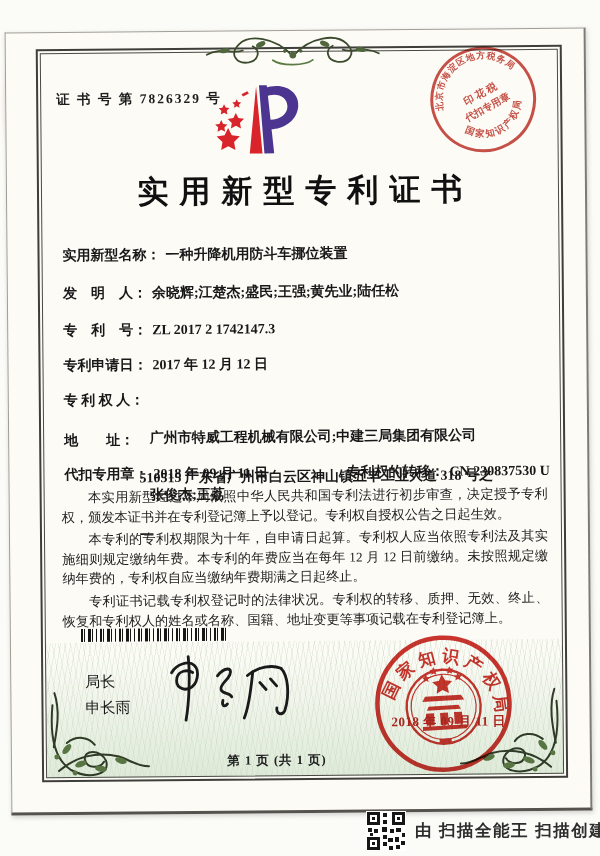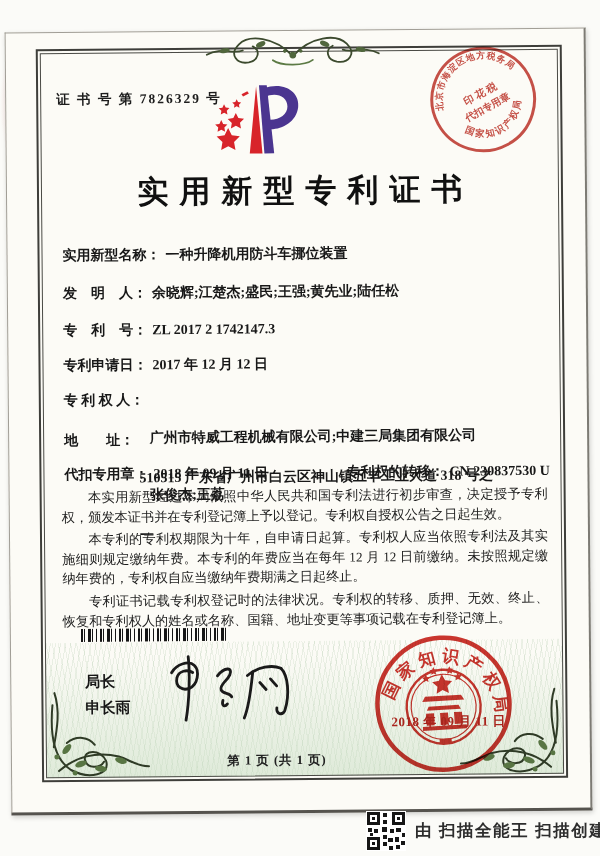--- a/index.html
+++ b/index.html
@@ -31,21 +31,21 @@
   .row .lbl{white-space:pre;flex:none;text-align:right;}
   .row .val{margin-left:5px;white-space:pre-wrap;}
   .pair2{position:absolute;left:282px;top:0;display:flex;}
   .paras{position:absolute;left:20px;right:16px;top:437px;z-index:2;}
   .paras p{margin:0 0 3px 0;text-indent:2em;text-align:justify;
     font-size:13.2px;line-height:19.6px;color:#1c1c1c;font-weight:500;}
   .barcode{position:absolute;left:38px;top:578px;width:146px;height:13px;z-index:2;
     background:repeating-linear-gradient(90deg,#151515 0 2px,transparent 2px 3px,#151515 3px 4px,
     transparent 4px 7px,#151515 7px 10px,transparent 10px 11px,#151515 11px 12px,
     transparent 12px 15px,#151515 15px 16px,transparent 16px 19px);}
-  .director{position:absolute;left:42px;top:618px;z-index:2;font-size:15px;font-weight:700;color:#161616;line-height:26px;}
+  .director{position:absolute;left:42px;top:618px;z-index:2;font-size:15px;font-weight:400;color:#161616;line-height:26px;}
   .signature{position:absolute;left:116px;top:596px;width:150px;height:84px;z-index:2;}
   .seal{position:absolute;left:325px;top:581px;width:150px;height:150px;z-index:3;
     opacity:.92;mix-blend-mode:multiply;transform:rotate(-3deg);}
   .sealdate{position:absolute;left:330px;top:665px;width:150px;text-align:center;z-index:4;
     font-size:13px;font-weight:700;color:#a8241c;letter-spacing:.5px;}
   .pagefoot{position:absolute;left:0;right:0;top:703px;text-align:center;z-index:2;
     font-size:12.5px;font-weight:600;color:#222;transform:translateX(-28px);letter-spacing:1px;}
   .wm{position:absolute;left:366px;top:811px;display:flex;align-items:center;gap:9px;}
   .wm .wmtext{font-family:"Liberation Sans",sans-serif;font-size:16.5px;font-weight:700;
     color:#2d2d2d;letter-spacing:1.5px;white-space:pre;}

